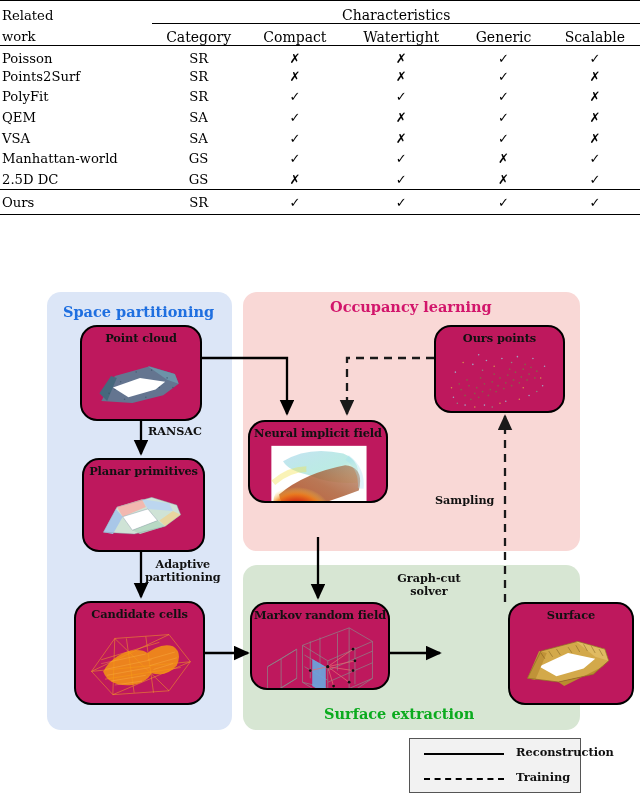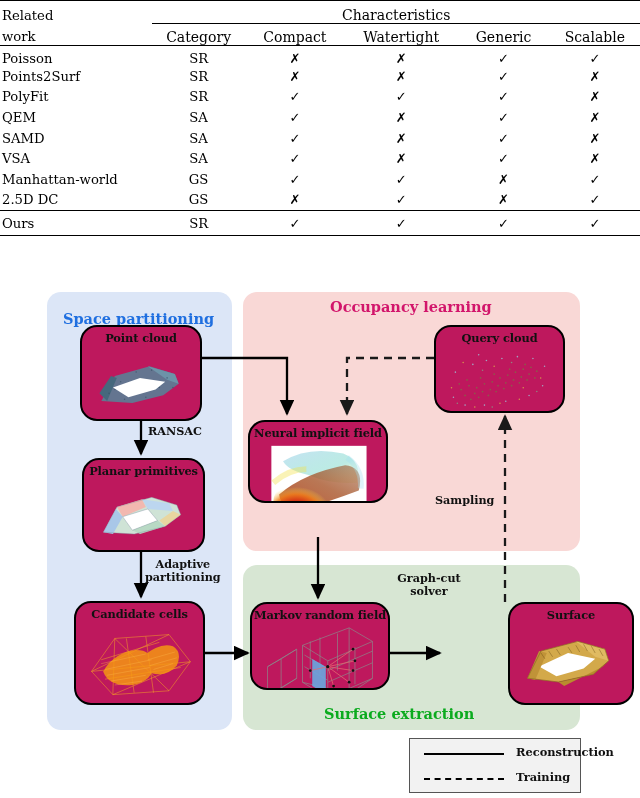--- a/index.html
+++ b/index.html
@@ -121,28 +121,20 @@
       </tr>
       <tr class="rowh">
         <td class="col-work">QEM</td>
         <td class="cellc">SA</td>
         <td class="cellc mark">✓</td>
         <td class="cellc mark">✗</td>
         <td class="cellc mark">✓</td>
         <td class="cellc mark">✗</td>
       </tr>
       <tr class="rowh">
-        <td class="col-work">SAMD</td>
-        <td class="cellc">SA</td>
-        <td class="cellc mark">✓</td>
-        <td class="cellc mark">✗</td>
-        <td class="cellc mark">✓</td>
-        <td class="cellc mark">✗</td>
-      </tr>
-      <tr class="rowh">
         <td class="col-work">VSA</td>
         <td class="cellc">SA</td>
         <td class="cellc mark">✓</td>
         <td class="cellc mark">✗</td>
         <td class="cellc mark">✓</td>
         <td class="cellc mark">✗</td>
       </tr>
       <tr class="rowh">
         <td class="col-work">Manhattan-world</td>
         <td class="cellc">GS</td>
@@ -171,21 +163,21 @@
     </tbody>
   </table>
 </div>
 
 <div id="diagram">
 
   <div class="panel" id="panel-space" style="left:47px;top:24px;width:185px;height:438px;"></div>
   <div class="panel" id="panel-occ" style="left:243px;top:24px;width:337px;height:259px;"></div>
   <div class="panel" id="panel-surf" style="left:243px;top:297px;width:337px;height:165px;"></div>
 
-  <div class="panel-title" id="t-space" style="left:63px;top:42px;">Space partitioning</div>
+  <div class="panel-title" id="t-space" style="left:63px;top:35px;">Space partitioning</div>
   <div class="panel-title" id="t-occ" style="left:330px;top:30px;">Occupancy learning</div>
   <div class="panel-title" id="t-surf" style="left:324px;top:437px;">Surface extraction</div>
 
   <svg class="ov" viewBox="0 0 640 530">
     <defs>
       <marker id="ah" markerWidth="9" markerHeight="9" refX="6.2" refY="3.2" orient="auto">
         <path d="M0,0 L7,3.2 L0,6.4 z" fill="#000"></path>
       </marker>
       <marker id="ahd" markerWidth="9" markerHeight="9" refX="6.2" refY="3.2" orient="auto">
         <path d="M0,0 L7,3.2 L0,6.4 z" fill="#1a1a1a"></path>
@@ -294,21 +286,21 @@
       <path d="M34 22 Q60 6 96 14 Q116 22 110 44 Q84 46 60 36 Q40 32 34 22 Z" fill="url(#gr3)"></path>
       <path d="M30 56 Q56 34 98 26 Q118 28 112 52 Q80 64 52 72 Q32 72 30 56 Z" fill="url(#gr2)"></path>
       <ellipse cx="58" cy="64" rx="34" ry="26" fill="url(#gr1)"></ellipse>
       <path d="M26 78 Q48 92 80 88 Q104 82 114 66" stroke="#8ce0b8" stroke-width="7" fill="none" opacity="0.35"></path>
       <path d="M24 44 Q40 30 58 30" stroke="#f2e24a" stroke-width="6" fill="none" opacity="0.4"></path>
       <path d="M100 18 Q116 30 114 50" stroke="#a3dff0" stroke-width="6" fill="none" opacity="0.35"></path>
     </svg>
   </div>
 
   <div class="node" style="left:434px;top:57px;width:131px;height:88px;">
-    <div class="node-label">Query cloud</div>
+    <div class="node-label">Ours points</div>
     <svg class="node-art" viewBox="0 0 131 70">
       <g fill="#8d5a4a">
         <circle cx="26" cy="46" r="0.9"></circle>
           <circle cx="34" cy="42" r="0.9"></circle>
           <circle cx="42" cy="44" r="0.9"></circle>
         <circle cx="50" cy="40" r="0.9"></circle>
           <circle cx="58" cy="38" r="0.9"></circle>
           <circle cx="66" cy="34" r="0.9"></circle>
         <circle cx="74" cy="31" r="0.9"></circle>
           <circle cx="82" cy="28" r="0.9"></circle>

